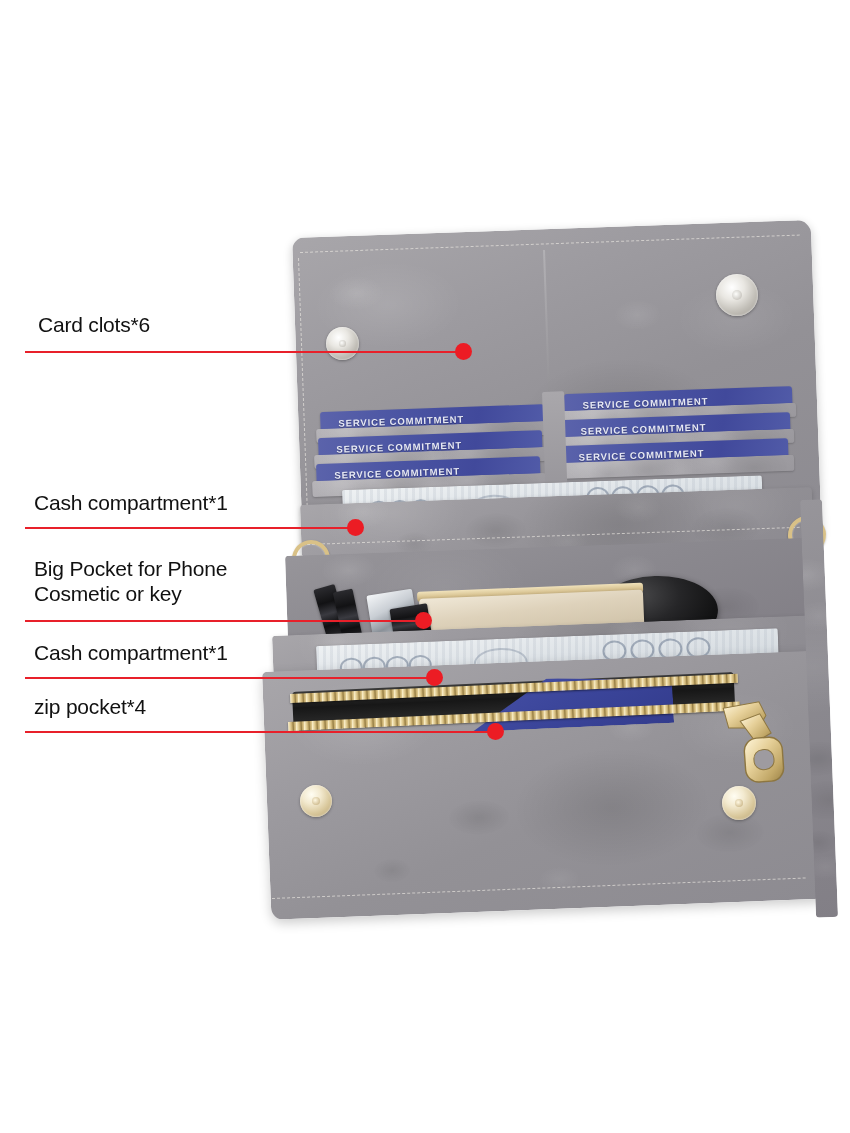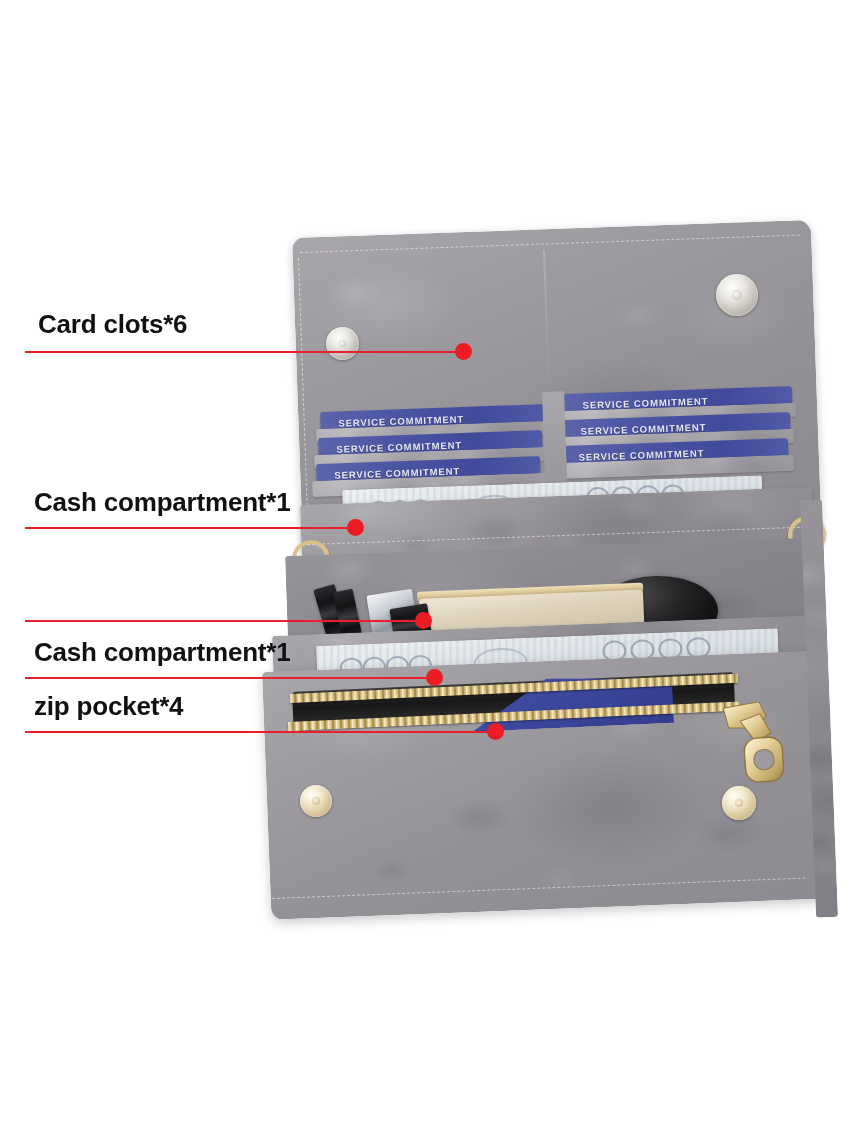--- a/index.html
+++ b/index.html
@@ -7,22 +7,22 @@
     width:850px;height:1133px;position:relative;overflow:hidden;
     font-family:"Liberation Sans", sans-serif;
     background:#ffffff;
   }
   #stage{position:absolute;inset:0;width:850px;height:1133px;background:#fff;}
 
   
   .ann-label{
     position:absolute;
     color:#111111;
-    font-size:26px;
-    font-weight:700;
+    font-size:21px;
+    font-weight:400;
     letter-spacing:-0.2px;
     line-height:25px;
     white-space:pre-line;
   }
   .ann-line{
     position:absolute;height:0;border-top:2px solid #e8202a;
   }
   .ann-dot{
     position:absolute;width:17px;height:17px;border-radius:50%;
     background:#ec1c24;
@@ -332,20 +332,22 @@
   </div>
 
   <div class="ann-label" style="left:38px;top:312px;">Card clots*6</div>
   <div class="ann-line" style="left:25px;top:351px;width:440px;"></div>
   <div class="ann-dot" style="left:455px;top:343px;"></div>
 
   <div class="ann-label" style="left:34px;top:490px;">Cash compartment*1</div>
   <div class="ann-line" style="left:25px;top:527px;width:332px;"></div>
   <div class="ann-dot" style="left:347px;top:519px;"></div>
 
+  <div class="ann-label" style="left:34px;top:556px;">Big Pocket for Phone
+Cosmetic or key</div>
   <div class="ann-line" style="left:25px;top:620px;width:400px;"></div>
   <div class="ann-dot" style="left:415px;top:612px;"></div>
 
   <div class="ann-label" style="left:34px;top:640px;">Cash compartment*1</div>
   <div class="ann-line" style="left:25px;top:677px;width:411px;"></div>
   <div class="ann-dot" style="left:426px;top:669px;"></div>
 
   <div class="ann-label" style="left:34px;top:694px;">zip pocket*4</div>
   <div class="ann-line" style="left:25px;top:731px;width:472px;"></div>
   <div class="ann-dot" style="left:487px;top:723px;"></div>

